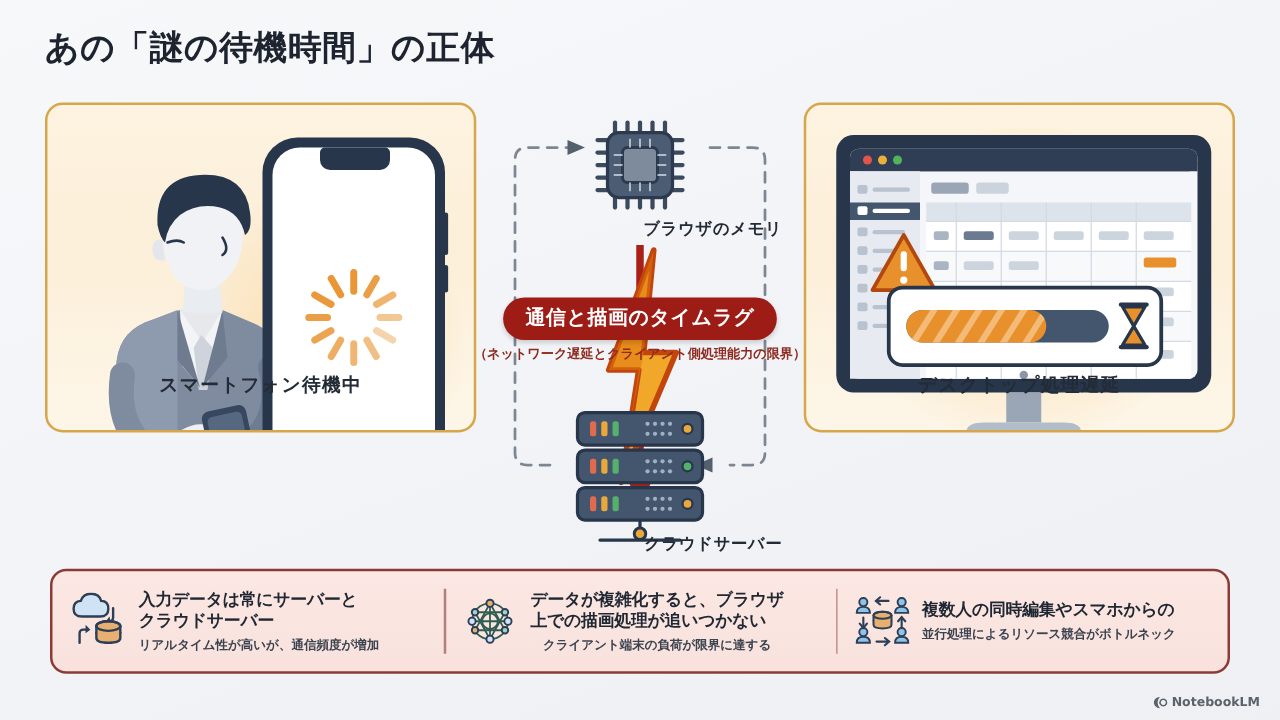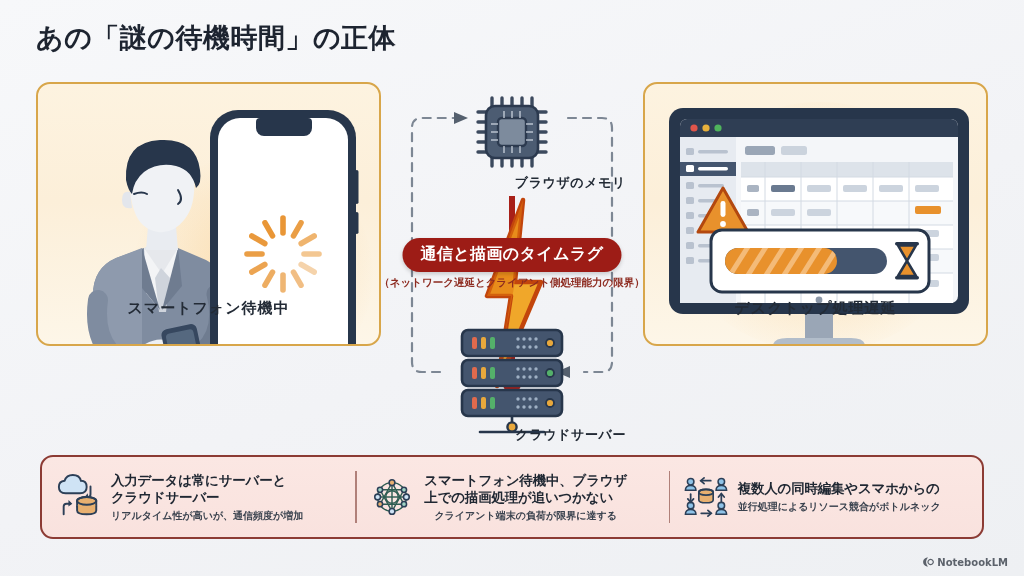--- a/index.html
+++ b/index.html
@@ -538,21 +538,21 @@
           <circle cx="24" cy="39" r="3" fill="#cfe3f5"></circle>
           <circle cx="9" cy="24" r="3" fill="#cfe3f5"></circle>
           <circle cx="39" cy="24" r="3" fill="#cfe3f5"></circle>
           <circle cx="11.5" cy="16.5" r="2.7" fill="#9fd4c4"></circle>
           <circle cx="36.5" cy="16.5" r="2.7" fill="#9fd4c4"></circle>
           <circle cx="11.5" cy="31.5" r="2.7" fill="#e8b070"></circle>
           <circle cx="36.5" cy="31.5" r="2.7" fill="#9fd4c4"></circle>
         </g>
       </svg>
       <div class="card-text">
-        <div class="card-title">スマートフォン待機中、ブラウザ</div>
+        <div class="card-title">データが複雑化すると、ブラウザ</div>
         <div class="card-title">上での描画処理が追いつかない</div>
         <div class="card-sub">クライアント端末の負荷が限界に達する</div>
       </div>
     </div>
 
     <div class="card">
       <svg class="card-icon" viewBox="0 0 48 48">
         <g fill="#8fc3e8" stroke="#2c3f57" stroke-width="1.6">
           <circle cx="8" cy="8" r="3.4"></circle>
             <path d="M2.5 17 q0 -5 5.5 -5 q5.5 0 5.5 5 Z"></path>

